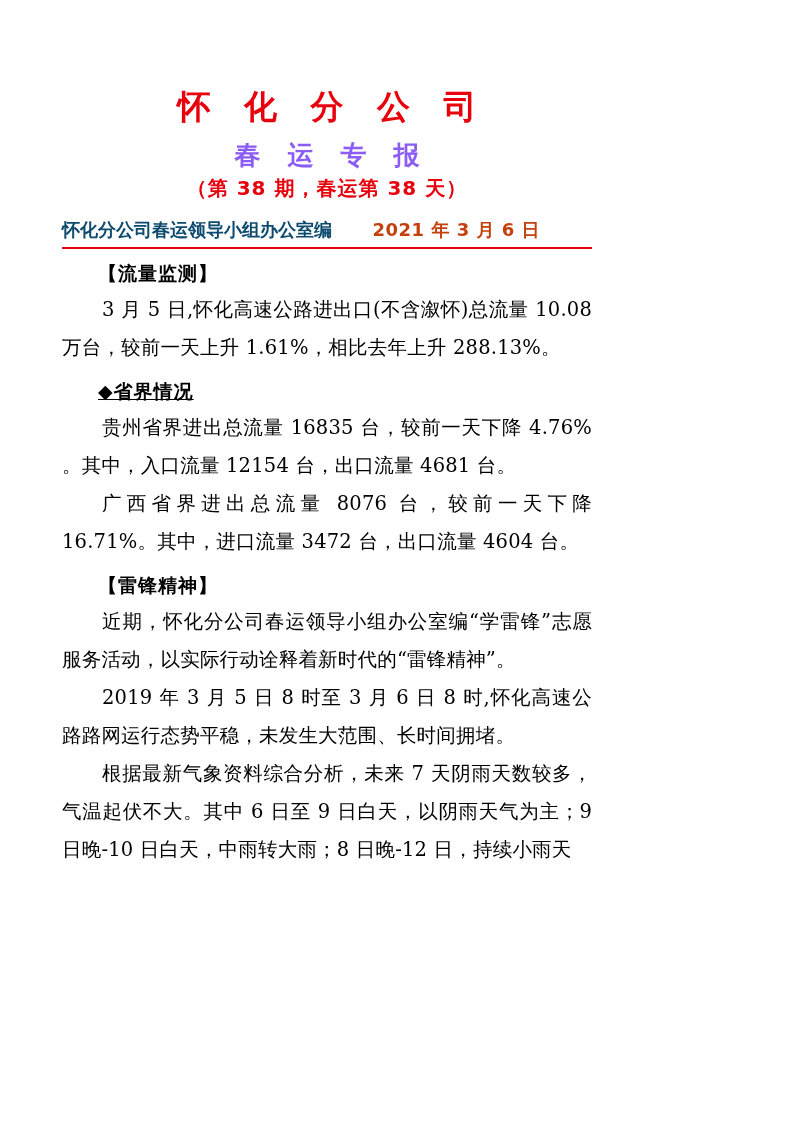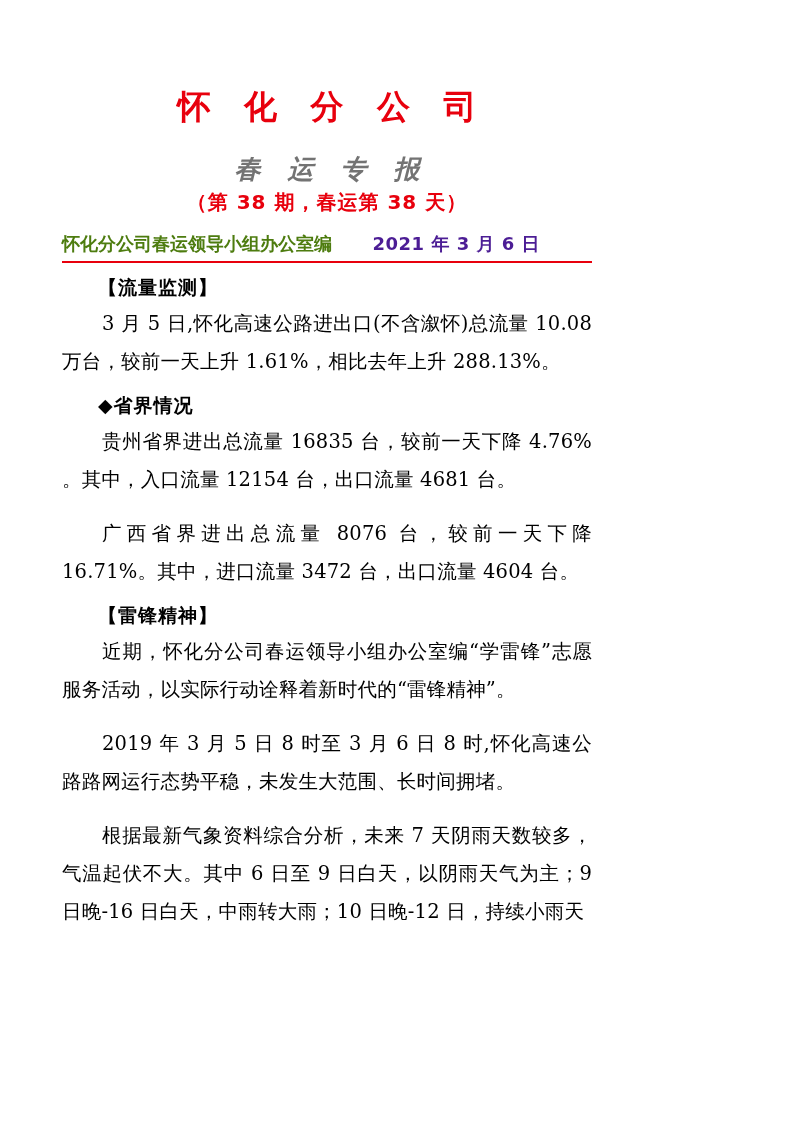--- a/index.html
+++ b/index.html
@@ -29,53 +29,52 @@
   .title-main {
     color: #e8000d;
     font-family: "DejaVu Sans", "Liberation Sans", sans-serif;
     font-weight: bold;
     font-size: 33px;
     letter-spacing: 11px;
     line-height: 1.25;
     text-indent: 11px;
   }
   .title-sub {
-    color: #737373;
+    color: #8b5cf6;
     font-family: "DejaVu Sans", "Liberation Sans", sans-serif;
     font-weight: bold;
     font-size: 26px;
     letter-spacing: 9px;
     line-height: 1.45;
-    margin-top: 24px;
+    margin-top: 10px;
     text-indent: 9px;
-    font-style: italic;
   }
   .title-issue {
     color: #e8000d;
     font-family: "DejaVu Sans", "Liberation Sans", sans-serif;
     font-weight: bold;
     font-size: 20px;
     letter-spacing: 1px;
   }
   .meta-row {
     display: flex;
     align-items: flex-end;
     justify-content: space-between;
     margin-top: 16px;
     padding-bottom: 5px;
   }
   .meta-left {
-    color: #4d7c0f;
+    color: #0c4a6e;
     font-family: Liberation Mono, monospace;
     font-weight: bold;
     font-size: 18px;
     letter-spacing: 0px;
   }
   .meta-right {
-    color: #4c1d95;
+    color: #c2410c;
     font-family: "DejaVu Sans", "Liberation Sans", sans-serif;
     font-weight: bold;
     font-size: 18px;
     padding-right: 52px;
     letter-spacing: 0.5px;
   }
   .red-rule {
     border: none;
     border-top: 2px solid #e8000d;
     margin: 0 0 10px 0;
@@ -83,33 +82,34 @@
   .section-head {
     font-family: "DejaVu Sans", "Liberation Sans", sans-serif;
     font-weight: bold;
     font-size: 19px;
     margin: 12px 0 4px 0;
     padding-left: 36px;
     letter-spacing: 1px;
   }
   .section-head.bullet {
     padding-left: 36px;
+    text-decoration: underline;
   }
   .para {
     font-size: 19.5px;
     line-height: 1.95;
     text-align: justify;
     text-justify: inter-ideograph;
     text-indent: 40px;
     margin: 0;
     letter-spacing: 0.2px;
     font-family: "DejaVu Serif", "Liberation Serif", serif;
   }
   .para + .para {
-    margin-top: 16px;
+    margin-top: 0px;
   }
 </style>
 </head>
 <body>
 
 <div class="page">
 
   <div class="title-block">
     <div class="title-main">怀 化 分 公 司</div>
     <div class="title-sub">春 运 专 报</div>
@@ -129,16 +129,16 @@
 
     <div class="section-head bullet">◆省界情况</div>
     <p class="para">贵州省界进出总流量 16835 台，较前一天下降 4.76% 。其中，入口流量 12154 台，出口流量 4681 台。</p>
     <p class="para">广西省界进出总流量 8076 台，较前一天下降 16.71%。其中，进口流量 3472 台，出口流量 4604 台。</p>
 
     <div class="section-head">【雷锋精神】</div>
     <p class="para">近期，怀化分公司春运领导小组办公室编“学雷锋”志愿服务活动，以实际行动诠释着新时代的“雷锋精神”。</p>
 
     <p class="para">2019 年 3 月 5 日 8 时至 3 月 6 日 8 时,怀化高速公路路网运行态势平稳，未发生大范围、长时间拥堵。</p>
 
-    <p class="para">根据最新气象资料综合分析，未来 7 天阴雨天数较多，气温起伏不大。其中 6 日至 9 日白天，以阴雨天气为主；9 日晚-16 日白天，中雨转大雨；10 日晚-12 日，持续小雨天</p>
+    <p class="para">根据最新气象资料综合分析，未来 7 天阴雨天数较多，气温起伏不大。其中 6 日至 9 日白天，以阴雨天气为主；9 日晚-10 日白天，中雨转大雨；8 日晚-12 日，持续小雨天</p>
 
   </div>
 </div>
 
 </body></html>

